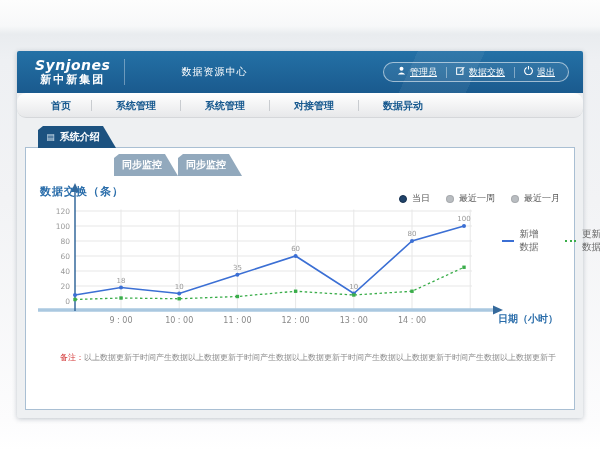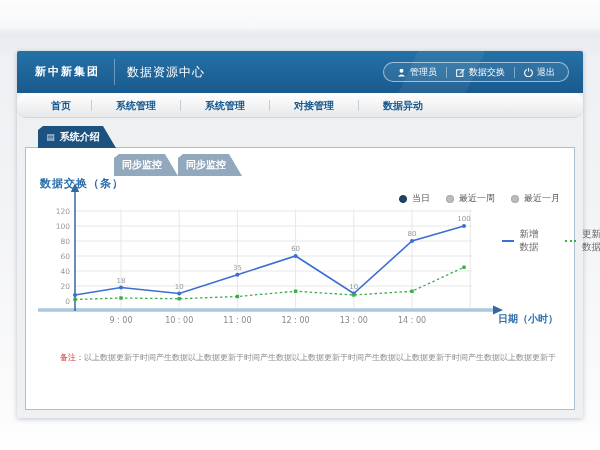--- a/index.html
+++ b/index.html
@@ -18,24 +18,24 @@
   
   .header { position:absolute; left:17px; top:51px; width:566px; height:42px;
     background:linear-gradient(180deg,#2471a6,#1a5a8e); border-radius:2px 2px 0 0;
     display:flex; align-items:center; overflow:hidden; }
   .header .deco { position:absolute; right:0; top:0; width:260px; height:100%;
     background:linear-gradient(115deg,rgba(255,255,255,0) 34%,rgba(255,255,255,.06) 34%,rgba(255,255,255,.06) 58%,rgba(255,255,255,0) 58%); }
   .logo { margin-left:18px; color:#fff; text-align:center; line-height:1.1; position:relative; }
   .logo .l1 { font-size:14px; font-weight:bold; letter-spacing:.5px; font-style:italic; }
   .logo .l2 { font-size:11px; font-weight:bold; letter-spacing:2px; }
   .header .vsep { width:1px; height:26px; background:rgba(255,255,255,.35); margin:0 12px 0 14px; }
-  .app-title { color:#fff; font-size:12px; letter-spacing:1px; position:relative; }
+  .app-title { color:#fff; font-size:10px; letter-spacing:1px; position:relative;margin-left:44px; }
   .user-pill { position:absolute; right:14px; top:11px; height:20px; display:flex; align-items:center;
     border:1px solid rgba(255,255,255,.55); border-radius:10px; background:rgba(255,255,255,.07); padding:0 4px; }
-  .user-pill .item { display:flex; align-items:center; gap:4px; color:#fff; font-size:9px; padding:0 9px; cursor:pointer; }
+  .user-pill .item { display:flex; gap:4px; color:#fff; font-size:9px; padding:0 9px; cursor:pointer;text-decoration:underline; }
   .user-pill .div { width:1px; height:11px; background:rgba(255,255,255,.4); }
   .user-pill svg { display:block; }
 
   
   .navbar { position:absolute; left:17px; top:93px; width:566px; height:25px;
     background:linear-gradient(180deg,#ffffff,#e7e8ea); border-bottom:1px solid #d5d7da;
     display:flex; align-items:center;border-radius:9px; }
   .nav-item { color:#16588e; font-size:10px; font-weight:bold; padding:0 24px; cursor:pointer;
     border-right:1px solid #c9ccd0; line-height:11px; }
   .nav-item.first { margin-left:14px; padding:0 20px; }
@@ -53,21 +53,21 @@
   .panel { position:absolute; left:25px; top:147px; width:550px; height:263px;
     background:#fff; border:1px solid #a9bfd3; z-index:2; }
 
   
   .filters { position:absolute; top:153px; right:40px; display:flex; gap:16px; align-items:center; z-index:4;margin-top:39px; }
   .filter { display:flex; align-items:center; gap:5px; font-size:9px; color:#555; cursor:pointer; }
   .filter .dot { width:8px; height:8px; border-radius:50%; background:#b9bdc1; border:1px solid rgba(0,0,0,.1); }
   .filter.selected .dot { background:#20436a; border-color:#16304e; }
 
   
-  .y-axis-title { position:absolute; left:40px; top:176px; color:#2a6daa; font-size:11px; font-weight:bold; letter-spacing:1px; z-index:4; }
+  .y-axis-title { position:absolute; left:40px; top:184px; color:#2a6daa; font-size:11px; font-weight:bold; letter-spacing:1px; z-index:4; }
   .x-axis-title { position:absolute; left:498px; top:312px; color:#2a6daa; font-size:10px; font-weight:bold; z-index:4; white-space:nowrap; }
   #chart { position:absolute; left:30px; top:178px; width:480px; height:155px; z-index:3; }
 
   .series-legend { position:absolute; left:502px; top:228px; display:flex; gap:25px; z-index:4; }
   .series-legend .row { display:flex; align-items:center; gap:6px; font-size:9.5px; color:#666; cursor:pointer; }
   .swatch { width:22px; height:0; }
   .swatch.solid { border-top:2px solid #3b6fd4; }
   .swatch.dotted { border-top:2px dotted #3aad4a; }
 
   
@@ -76,20 +76,21 @@
 </style>
 </head>
 <body>
 
 <div class="page">
   <div class="window"></div>
 
   <div class="header">
     <div class="deco"></div>
     <div class="logo">
+      <div class="l1">Synjones</div>
       <div class="l2">新中新集团</div>
     </div>
     <div class="vsep"></div>
     <div class="app-title">数据资源中心</div>
     <div class="user-pill">
       <div class="item">
         <span>
             <svg width="9" height="9" viewBox="0 0 10 10">
               <circle cx="5" cy="3" r="2.2" fill="#fff"></circle>
               <path d="M0.8 9.5 Q5 5.2 9.2 9.5 Z" fill="#fff"></path>

